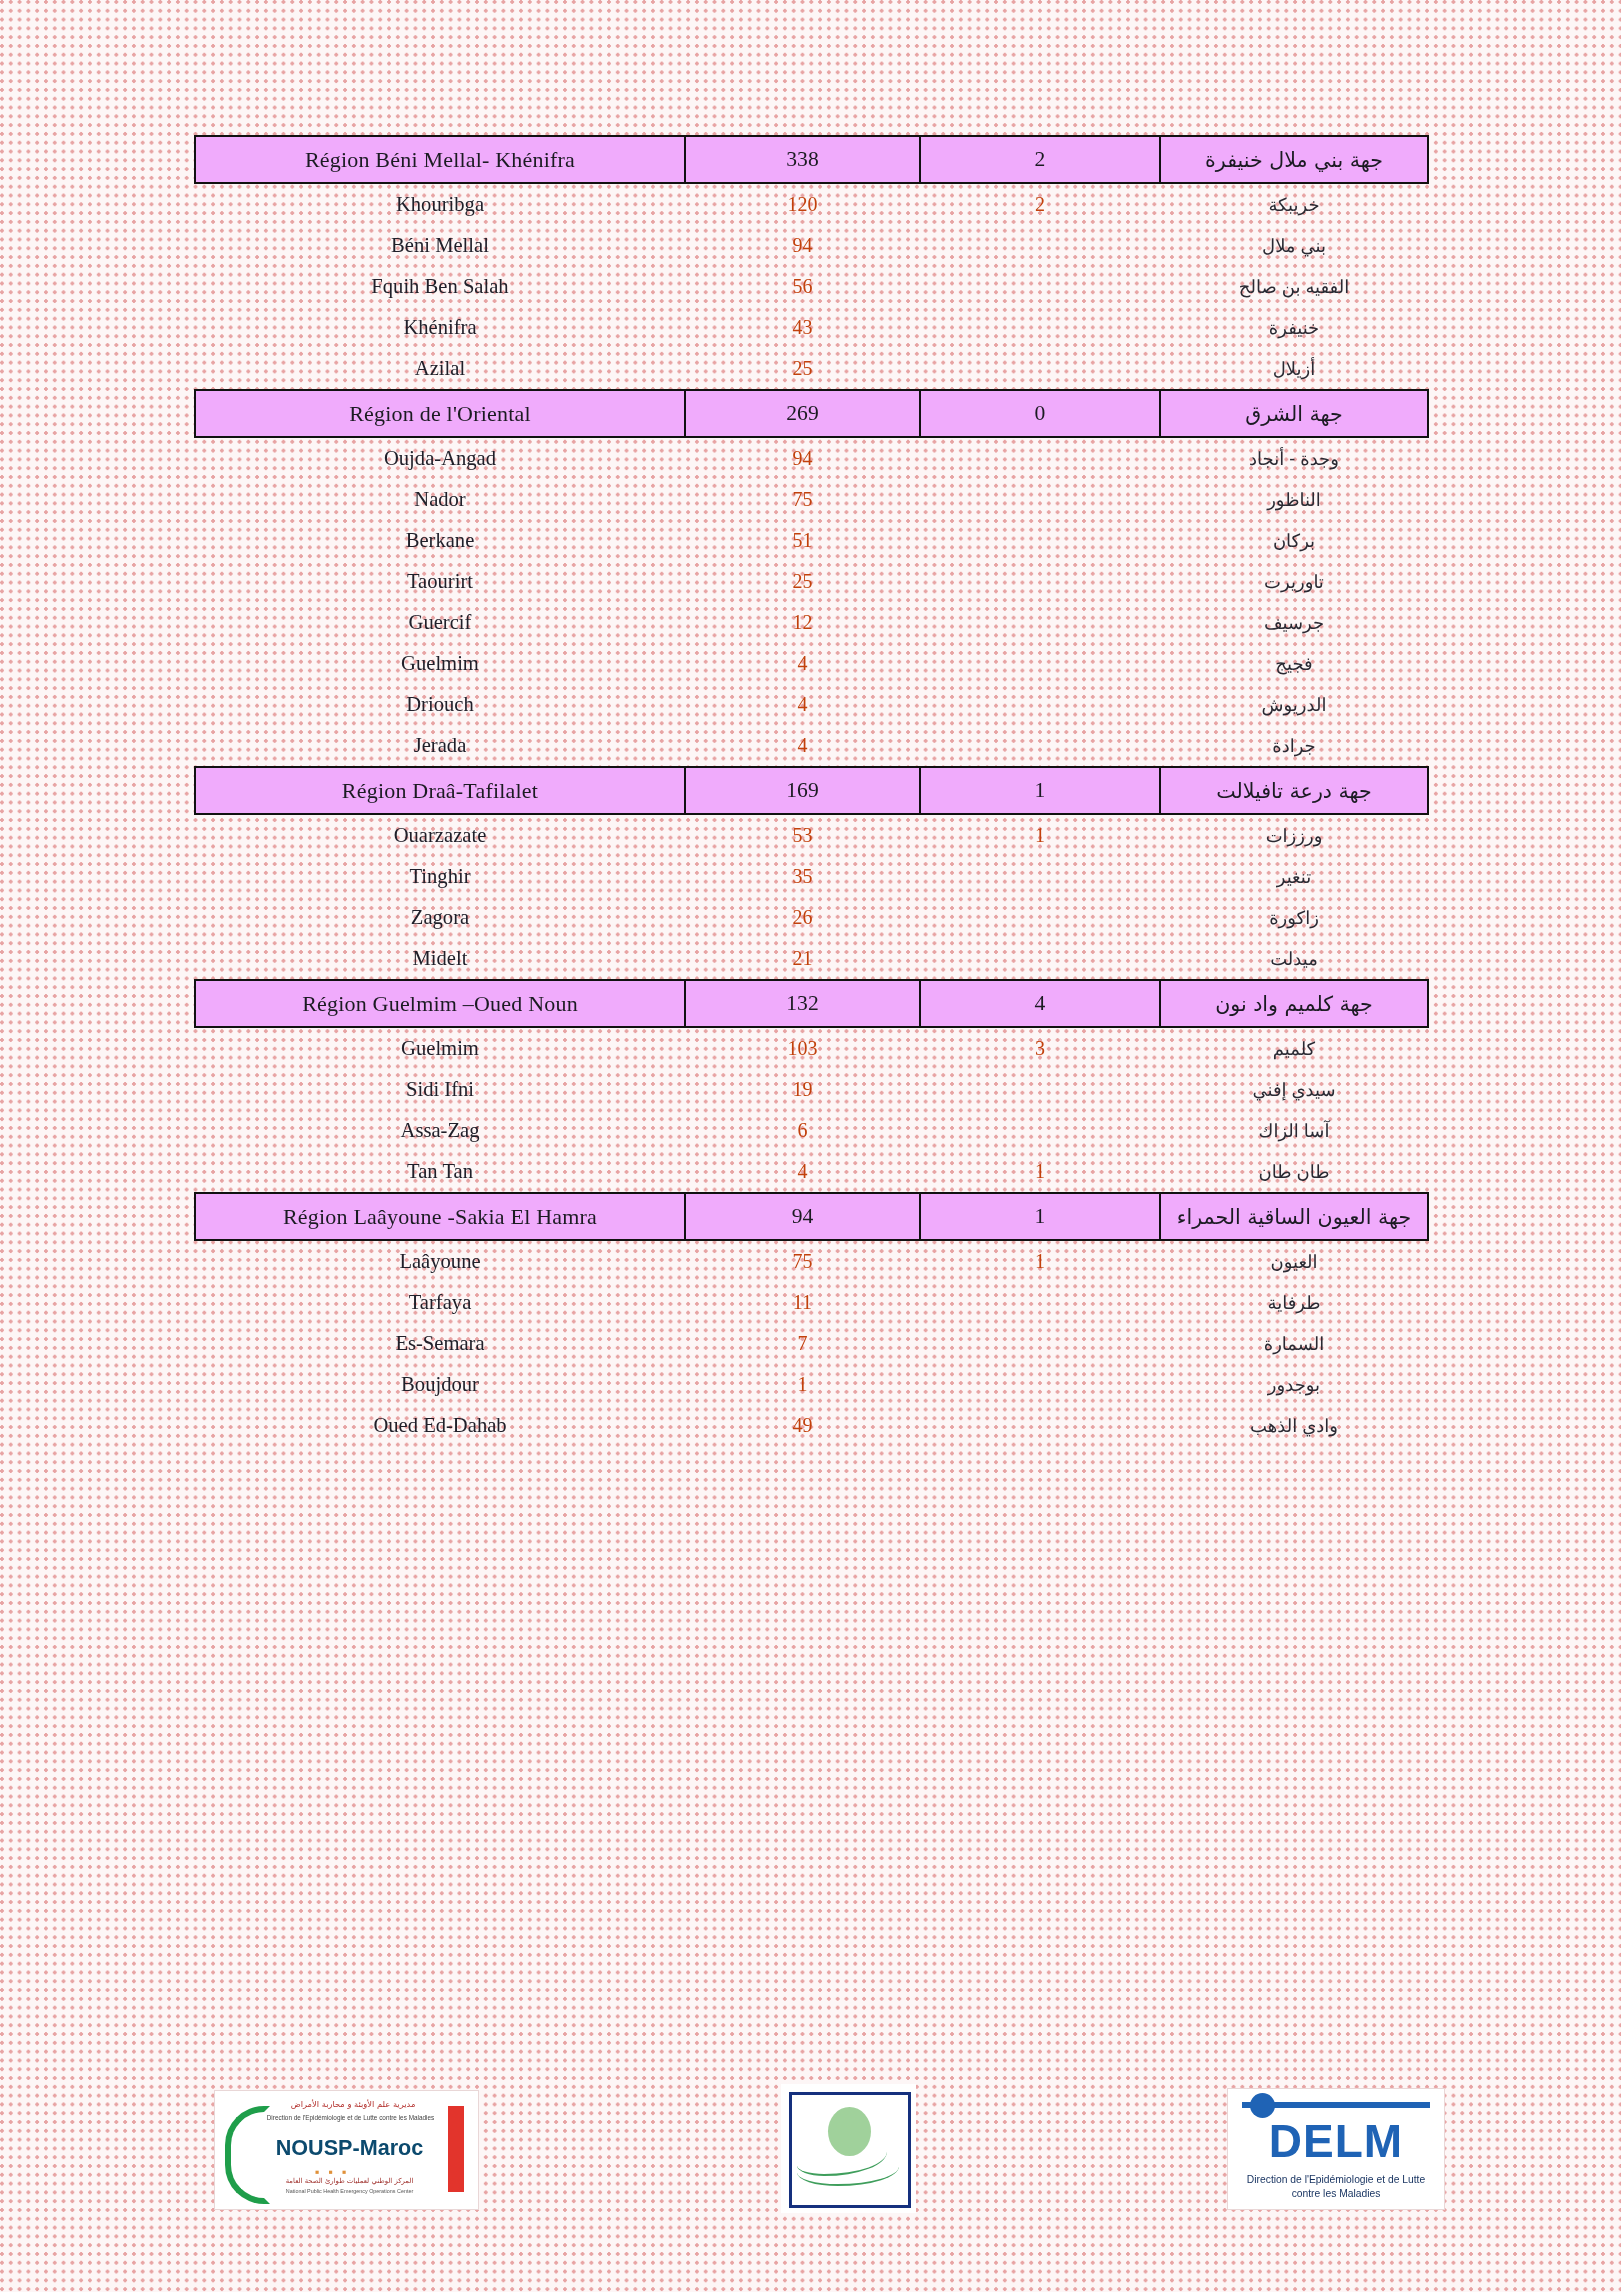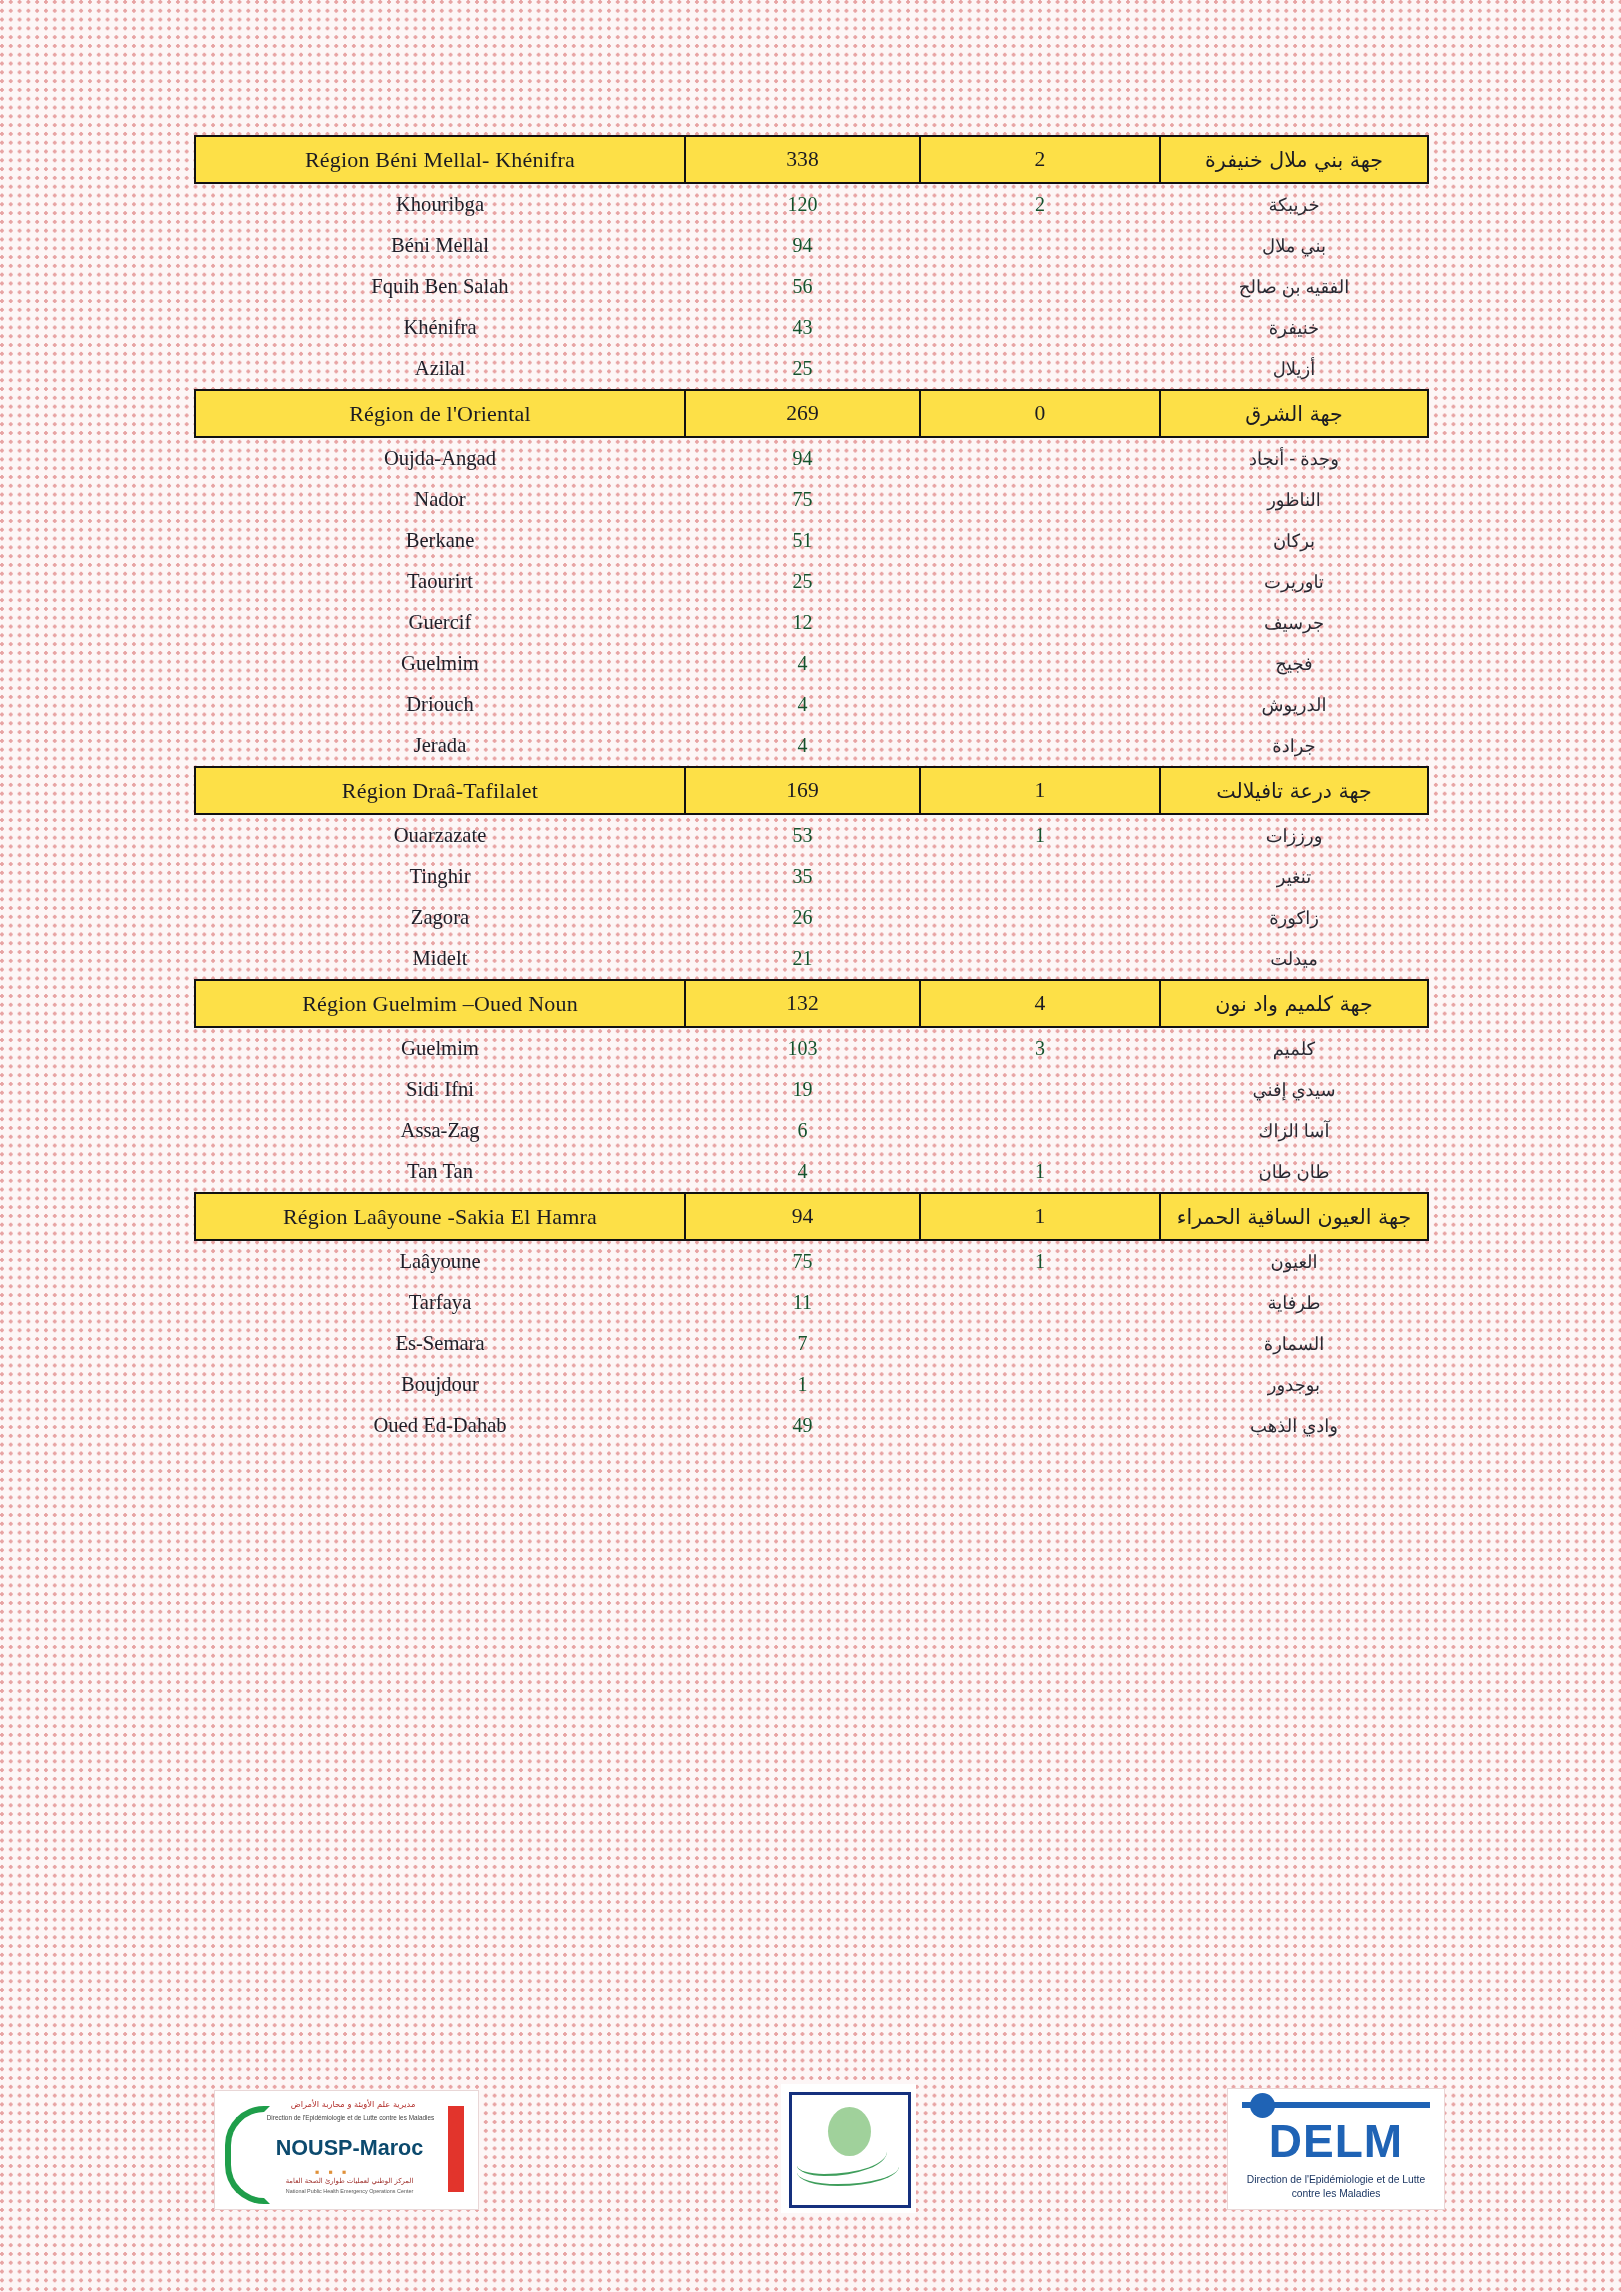--- a/index.html
+++ b/index.html
@@ -47,21 +47,21 @@
   }
 
   
   col.c-fr { width: 490px; }
   col.c-n1 { width: 235px; }
   col.c-n2 { width: 240px; }
   col.c-ar { width: 268px; }
 
   
   tr.region td {
-    background: #fde047;
+    background: #f0abfc;
     border-top: 2.5px solid #111;
     border-bottom: 2.5px solid #111;
     height: 45px;
   }
   tr.region td.fr {
     border-left: 2.5px solid #111;
     border-right: 2.5px solid #111;
     text-align: center;
     font-size: 22px;
     letter-spacing: 0.2px;
@@ -87,21 +87,21 @@
   }
   tr.prov td.fr {
     text-align: center;
     font-size: 20.6px;
     color: #20202a;
   }
   tr.prov td.n1,
   tr.prov td.n2 {
     text-align: center;
     font-size: 20px;
-    color: #14532d;
+    color: #c2410c;
   }
   tr.prov td.ar {
     text-align: center;
     direction: rtl;
     font-size: 18px;
     color: #2a2a33;
     font-family: Liberation Sans, sans-serif;
   }
 
   

